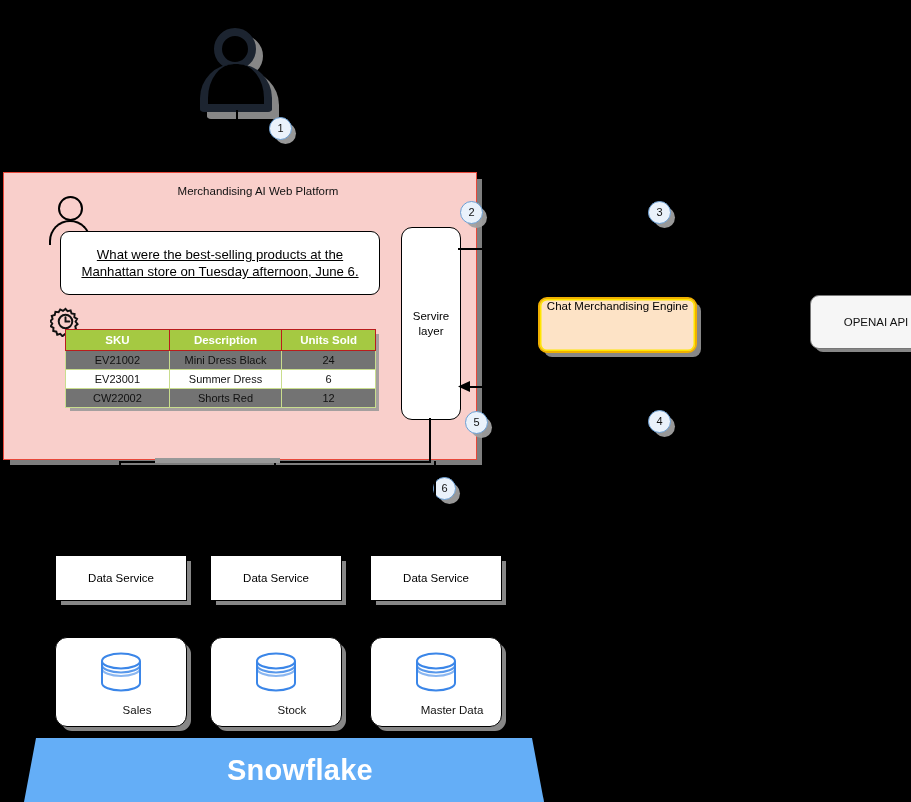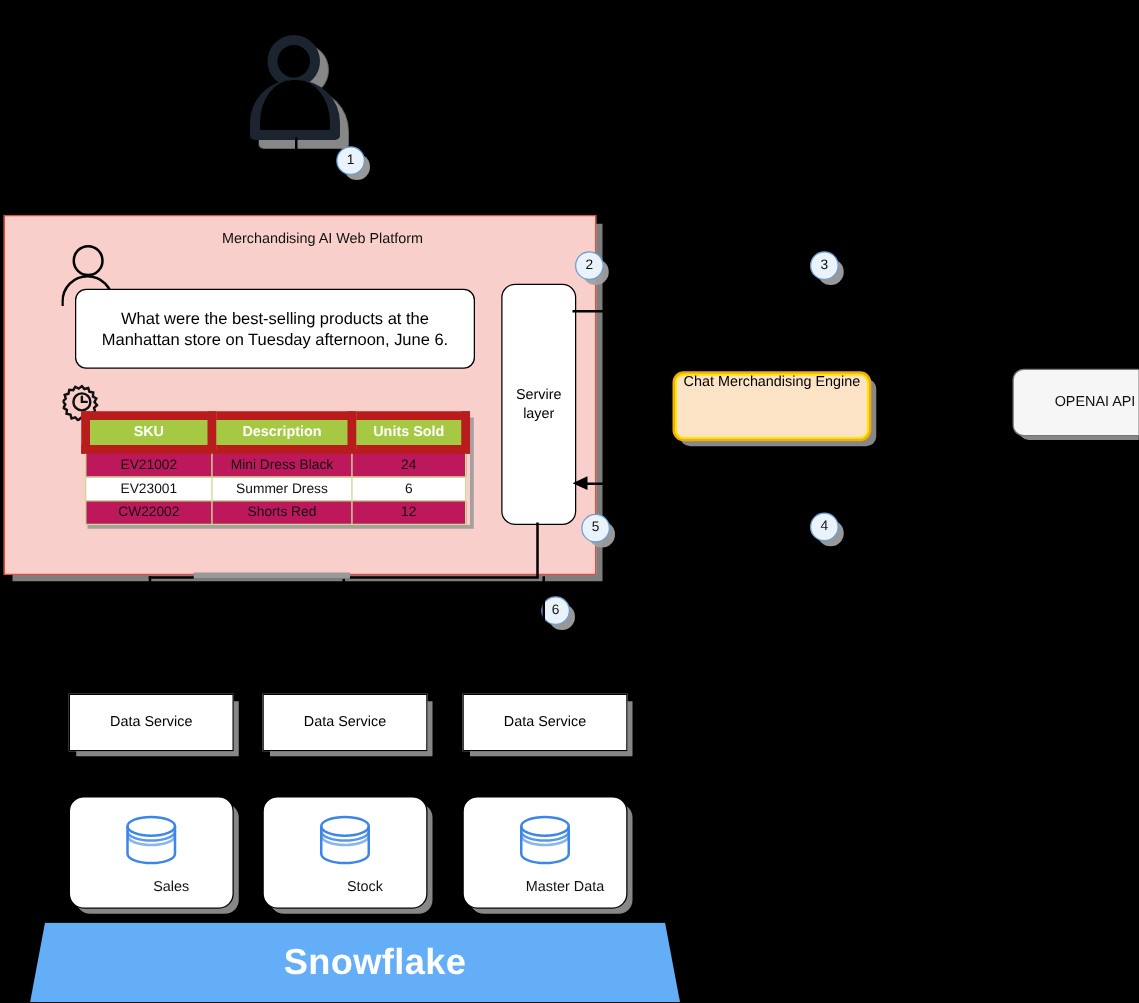--- a/index.html
+++ b/index.html
@@ -39,34 +39,34 @@
   .avatar .a-head{position:absolute;left:9px;top:0;width:25px;height:25px;
             border:2.4px solid #000;border-radius:50%;box-sizing:border-box;background:#f9cfcb;}
   .avatar .a-body{position:absolute;left:0;top:24px;width:42px;height:25px;
             border:2.4px solid #000;border-bottom:none;
             border-radius:21px 21px 0 0;box-sizing:border-box;background:#f9cfcb;}
 
   
   .bubble{position:absolute;left:60px;top:231px;width:320px;height:64px;
           background:#fff;border:1.6px solid #000;border-radius:9px;
           display:flex;align-items:center;justify-content:center;text-align:center;
-          font-size:13.2px;line-height:1.32;padding:16px 10px;box-sizing:border-box;}
+          font-size:13.2px;line-height:1.32;padding:16px 10px;box-sizing:border-box;text-decoration:underline;}
 
   
   .gearclock{position:absolute;left:50px;top:306px;width:31px;height:31px;}
 
   
   .rtable{position:absolute;left:65px;top:329px;width:311px;
           border-collapse:collapse;font-size:11px;
           box-shadow:4px 4px 0 -1px rgba(150,150,150,.85);}
   .rtable th{background:#a5c942;color:#fff;font-weight:bold;font-size:11.5px;
-             border:7px solid #b91c1c;padding:4px 2px;text-align:center;}
+             border:1px solid #b91c1c;padding:4px 2px;text-align:center;}
   .rtable td{border:1px solid #c9dd8e;padding:3px 2px;text-align:center;color:#111;}
   .rtable tr.odd td{background:#ffffff;}
-  .rtable tr.even td{background:#be185d;margin-left:12px;}
+  .rtable tr.even td{background:#737373;margin-left:12px;}
   .rtable .c-sku{width:104px;}
   .rtable .c-desc{width:112px;}
   .rtable .c-units{width:95px;}
 
   
   .servire{position:absolute;left:401px;top:227px;width:58px;height:191px;
            background:#fff;border:1.6px solid #000;border-radius:11px;
            display:flex;align-items:center;justify-content:center;text-align:center;
            font-size:11.5px;line-height:1.3;}
 

